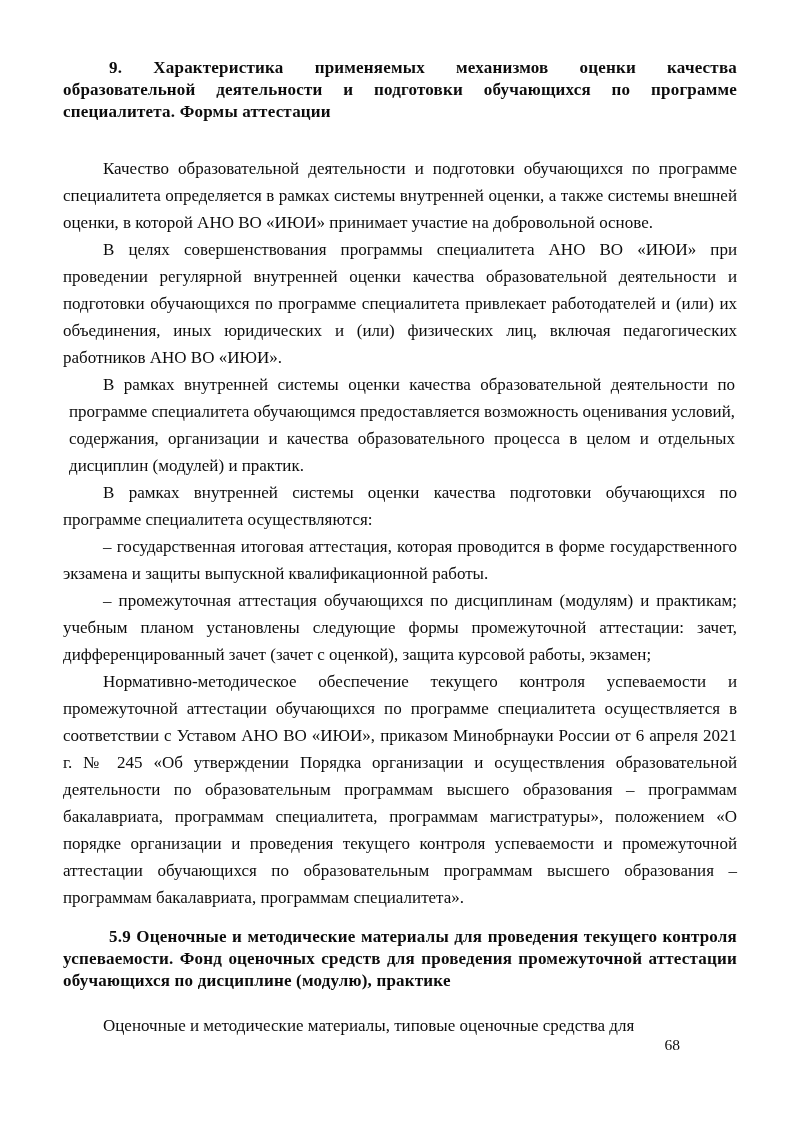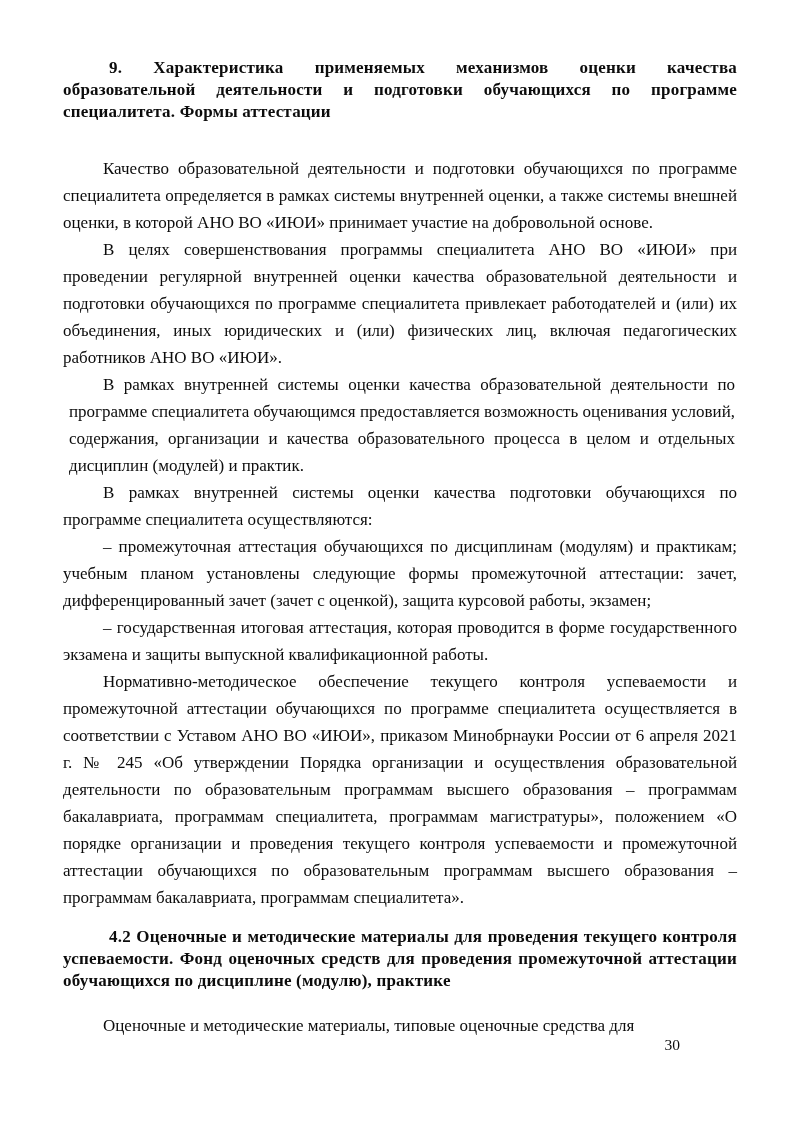--- a/index.html
+++ b/index.html
@@ -70,25 +70,25 @@
 
   <p class="para">Качество образовательной деятельности и подготовки обучающихся по программе специалитета определяется в рамках системы внутренней оценки, а также системы внешней оценки, в которой АНО ВО «ИЮИ» принимает участие на добровольной основе.</p>
 
   <p class="para">В целях совершенствования программы специалитета АНО ВО «ИЮИ» при проведении регулярной внутренней оценки качества образовательной деятельности и подготовки обучающихся по программе специалитета привлекает работодателей и (или) их объединения, иных юридических и (или) физических лиц, включая педагогических работников АНО ВО «ИЮИ».</p>
 
   <p class="para inset">В рамках внутренней системы оценки качества образовательной деятельности по программе специалитета обучающимся предоставляется возможность оценивания условий, содержания, организации и качества образовательного процесса в целом и отдельных дисциплин (модулей) и практик.</p>
 
   <p class="para">В рамках внутренней системы оценки качества подготовки обучающихся по программе специалитета осуществляются:</p>
 
 
+  <p class="para">– государственная итоговая аттестация, которая проводится в форме государственного экзамена и защиты выпускной квалификационной работы.</p>
+
   <p class="para">– промежуточная аттестация обучающихся по дисциплинам (модулям) и практикам; учебным планом установлены следующие формы промежуточной аттестации: зачет, дифференцированный зачет (зачет с оценкой), защита курсовой работы, экзамен;</p>
-
-  <p class="para">– государственная итоговая аттестация, которая проводится в форме государственного экзамена и защиты выпускной квалификационной работы.</p>
 
   <p class="para">Нормативно-методическое обеспечение текущего контроля успеваемости и промежуточной аттестации обучающихся по программе специалитета осуществляется в соответствии с Уставом АНО ВО «ИЮИ», приказом Минобрнауки России от 6 апреля 2021 г. № 245 «Об утверждении Порядка организации и осуществления образовательной деятельности по образовательным программам высшего образования – программам бакалавриата, программам специалитета, программам магистратуры», положением «О порядке организации и проведения текущего контроля успеваемости и промежуточной аттестации обучающихся по образовательным программам высшего образования – программам бакалавриата, программам специалитета».</p>
 
-  <h2 class="subheading">4.2 Оценочные и методические материалы для проведения текущего контроля успеваемости. Фонд оценочных средств для проведения промежуточной аттестации обучающихся по дисциплине (модулю), практике</h2>
+  <h2 class="subheading">5.9 Оценочные и методические материалы для проведения текущего контроля успеваемости. Фонд оценочных средств для проведения промежуточной аттестации обучающихся по дисциплине (модулю), практике</h2>
 
   <p class="para">Оценочные и методические материалы, типовые оценочные средства для</p>
 
-  <div class="page-number">30</div>
+  <div class="page-number">68</div>
 
 </div>
 
 </body></html>

